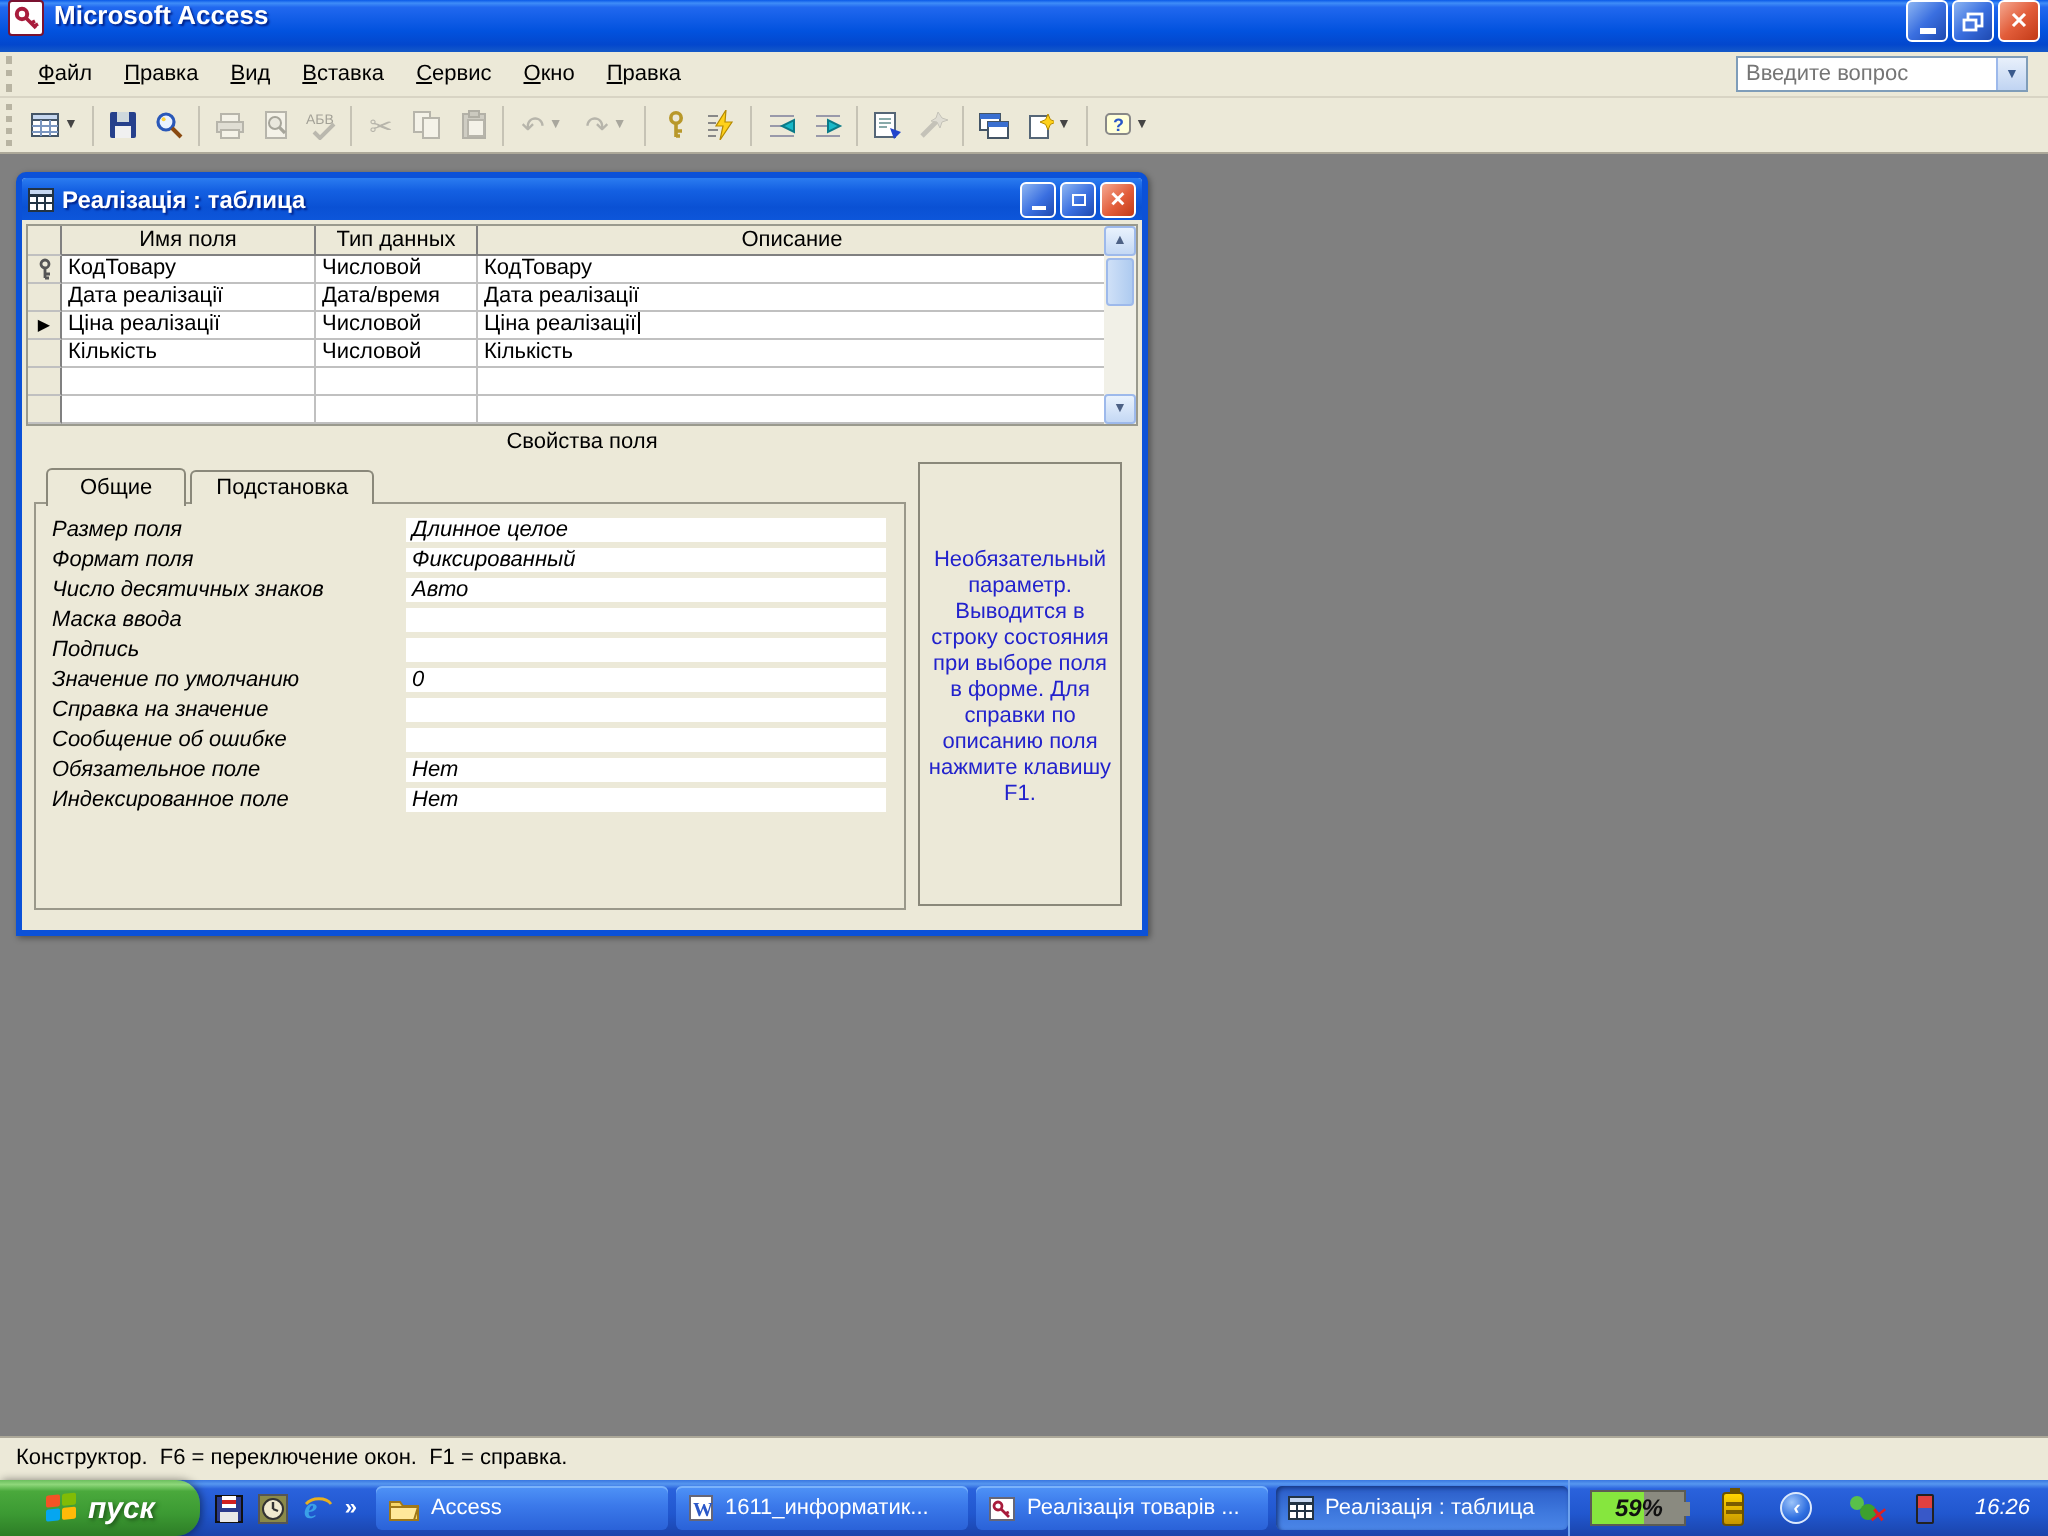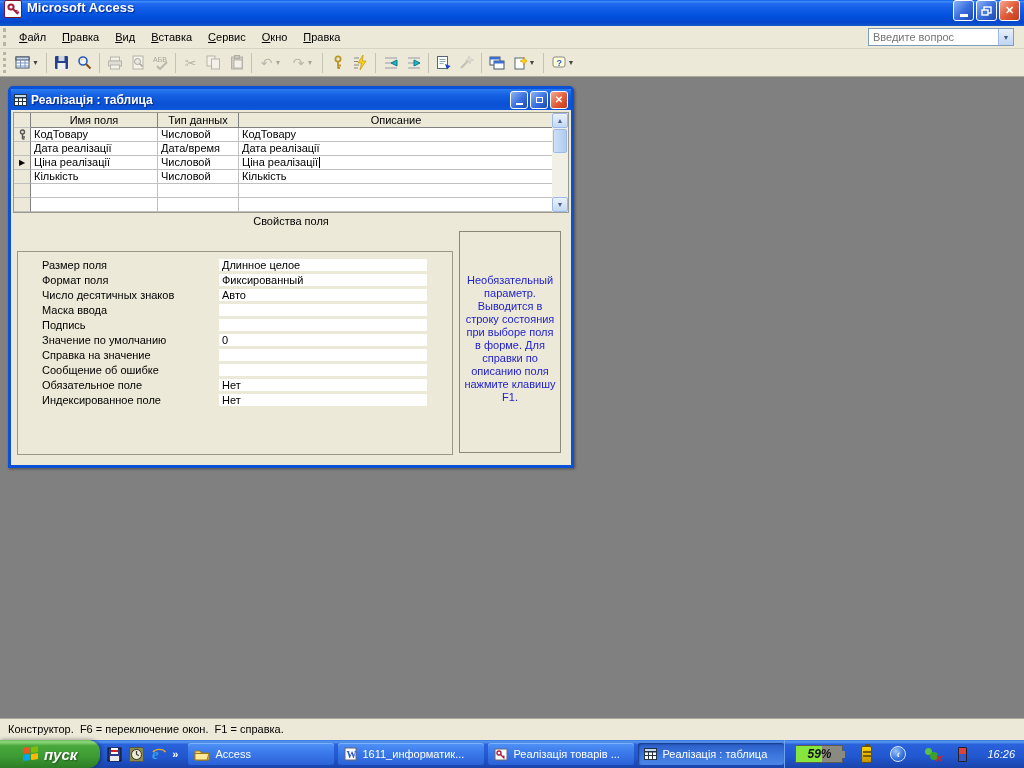--- a/index.html
+++ b/index.html
@@ -87,21 +87,21 @@
   .sfill { flex:1; }
 
   
   .props-caption { height:16px; text-align:center; line-height:16px; background:#ece9d8; width:556px; }
   .props-area { position:relative; width:556px; height:236px; background:#ece9d8; }
   .tabs { position:absolute; left:10px; top:4px; display:flex; align-items:flex-end; z-index:2; }
   .tab { border:1px solid #8a887a; border-bottom:none; border-radius:3px 3px 0 0; background:#ece9d8;
     padding:2px 12px; margin-right:2px; }
   .tab.active { padding:3px 16px; font-size:11px; position:relative; top:1px; box-shadow:0 2px 0 #ece9d8; }
   .props-pane { position:absolute; left:4px; top:22px; width:436px; height:204px;
-    border:1px solid #9a988a; background:#ece9d8; padding:5px 24px; }
+    border:1px solid #9a988a; background:#ece9d8; padding:5px 8px;font-style:italic; }
   .prow { display:flex; height:15px; align-items:center; }
   .plabel { width:176px; white-space:nowrap; overflow:hidden; }
   .pvalue { flex:1; height:14px; background:#fff; line-height:13px; padding:0 3px; border:1px solid #ece9d8; }
   .help-panel { position:absolute; left:446px; top:2px; width:102px; height:222px;
     border:1px solid #8a887a; background:#ece9d8; color:#2222cc; text-align:center;
     padding:42px 4px 0; line-height:13px; }
 
   
   .statusbar { position:absolute; left:0; top:718px; width:1024px; height:22px; background:#ece9d8;
     border-top:1px solid #aca899; line-height:21px; padding-left:8px; white-space:pre-wrap; }
@@ -416,20 +416,24 @@
             <span class="sbtn">▲</span>
             <span class="sthumb"></span>
             <span class="sfill"></span>
             <span class="sbtn">▼</span>
           </div>
         </div>
 
         <div class="props-caption">Свойства поля</div>
 
         <div class="props-area">
+          <div class="tabs">
+            <span class="tab active">Общие</span>
+            <span class="tab">Подстановка</span>
+          </div>
 
           <div class="props-pane">
             <div class="prow">
               <span class="plabel">Размер поля</span>
               <span class="pvalue">Длинное целое</span>
             </div>
             <div class="prow">
               <span class="plabel">Формат поля</span>
               <span class="pvalue">Фиксированный</span>
             </div>

